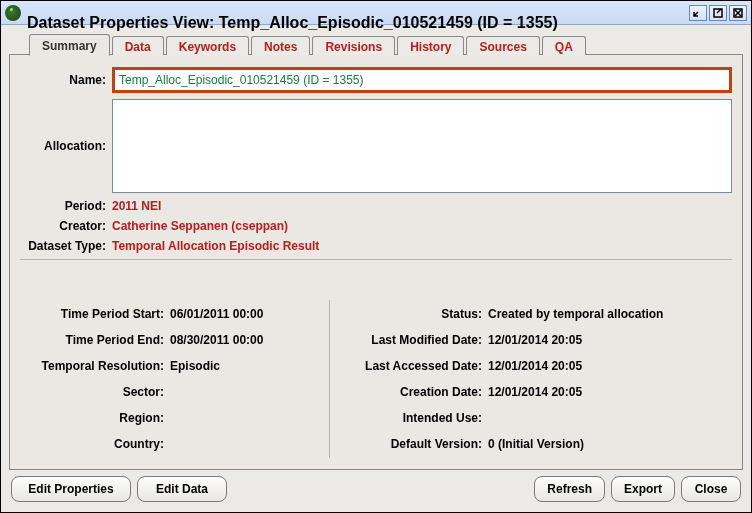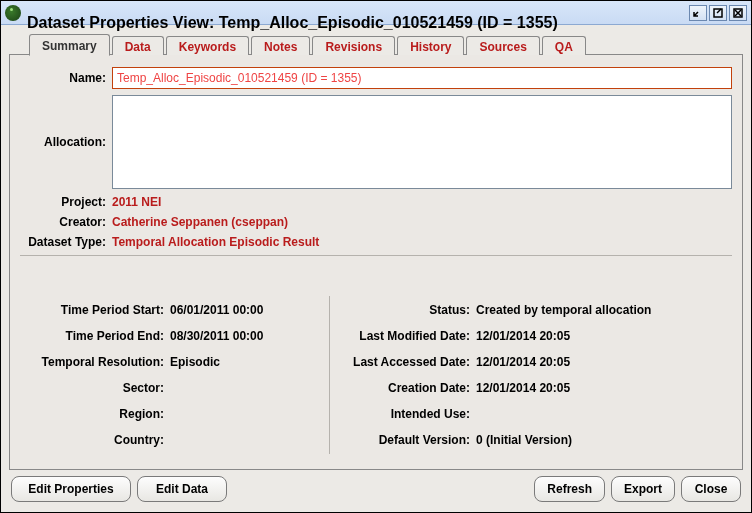--- a/index.html
+++ b/index.html
@@ -107,45 +107,45 @@
     font-weight:bold;
     padding-right:6px;
   }
   .form-value {
     flex:1;
     font-weight:bold;
     color:#b91c1c;
   }
   .field-input {
     flex:1;
-    border:1px solid #c2410c;
+    border:3px solid #c2410c;
     background:#fff;
     padding:3px 4px;
     font-size:12px;
-    color:#ef4444;
+    color:#15803d;
     font-family:inherit;
   }
   .field-textarea {
     flex:1;
     border:1px solid #7a8a99;
     background:#fff;
     height:94px;
     font-size:12px;
     font-family:inherit;
     padding:3px;
     resize:none;
   }
   hr.sep {
     border:none;
     border-top:1px solid #b5b2ad;
     margin:6px 0 4px 0;
   }
   .detail-grid {
     display:flex;
-    gap:0;
+    gap:12px;
     margin-top:40px;
   }
   .col {
     display:flex;
     flex-direction:column;
     gap:6px;
     padding:4px 0;
   }
   .col.left { width:310px; border-right:1px solid #b5b2ad; padding-right:6px;}
   .col.right { flex:1; padding-left:6px;}
@@ -246,21 +246,21 @@
       <div class="form-label">Name:</div>
       <input class="field-input" type="text" value="Temp_Alloc_Episodic_010521459 (ID = 1355)" style="">
     </div>
 
     <div class="form-row" style="align-items:center;">
       <div class="form-label">Allocation:</div>
       <textarea class="field-textarea" style=""></textarea>
     </div>
 
     <div class="form-row">
-      <div class="form-label">Project:</div>
+      <div class="form-label">Period:</div>
       <div class="form-value">2011 NEI</div>
     </div>
     <div class="form-row">
       <div class="form-label">Creator:</div>
       <div class="form-value">Catherine Seppanen (cseppan)</div>
     </div>
     <div class="form-row">
       <div class="form-label">Dataset Type:</div>
       <div class="form-value">Temporal Allocation Episodic Result</div>
     </div>

